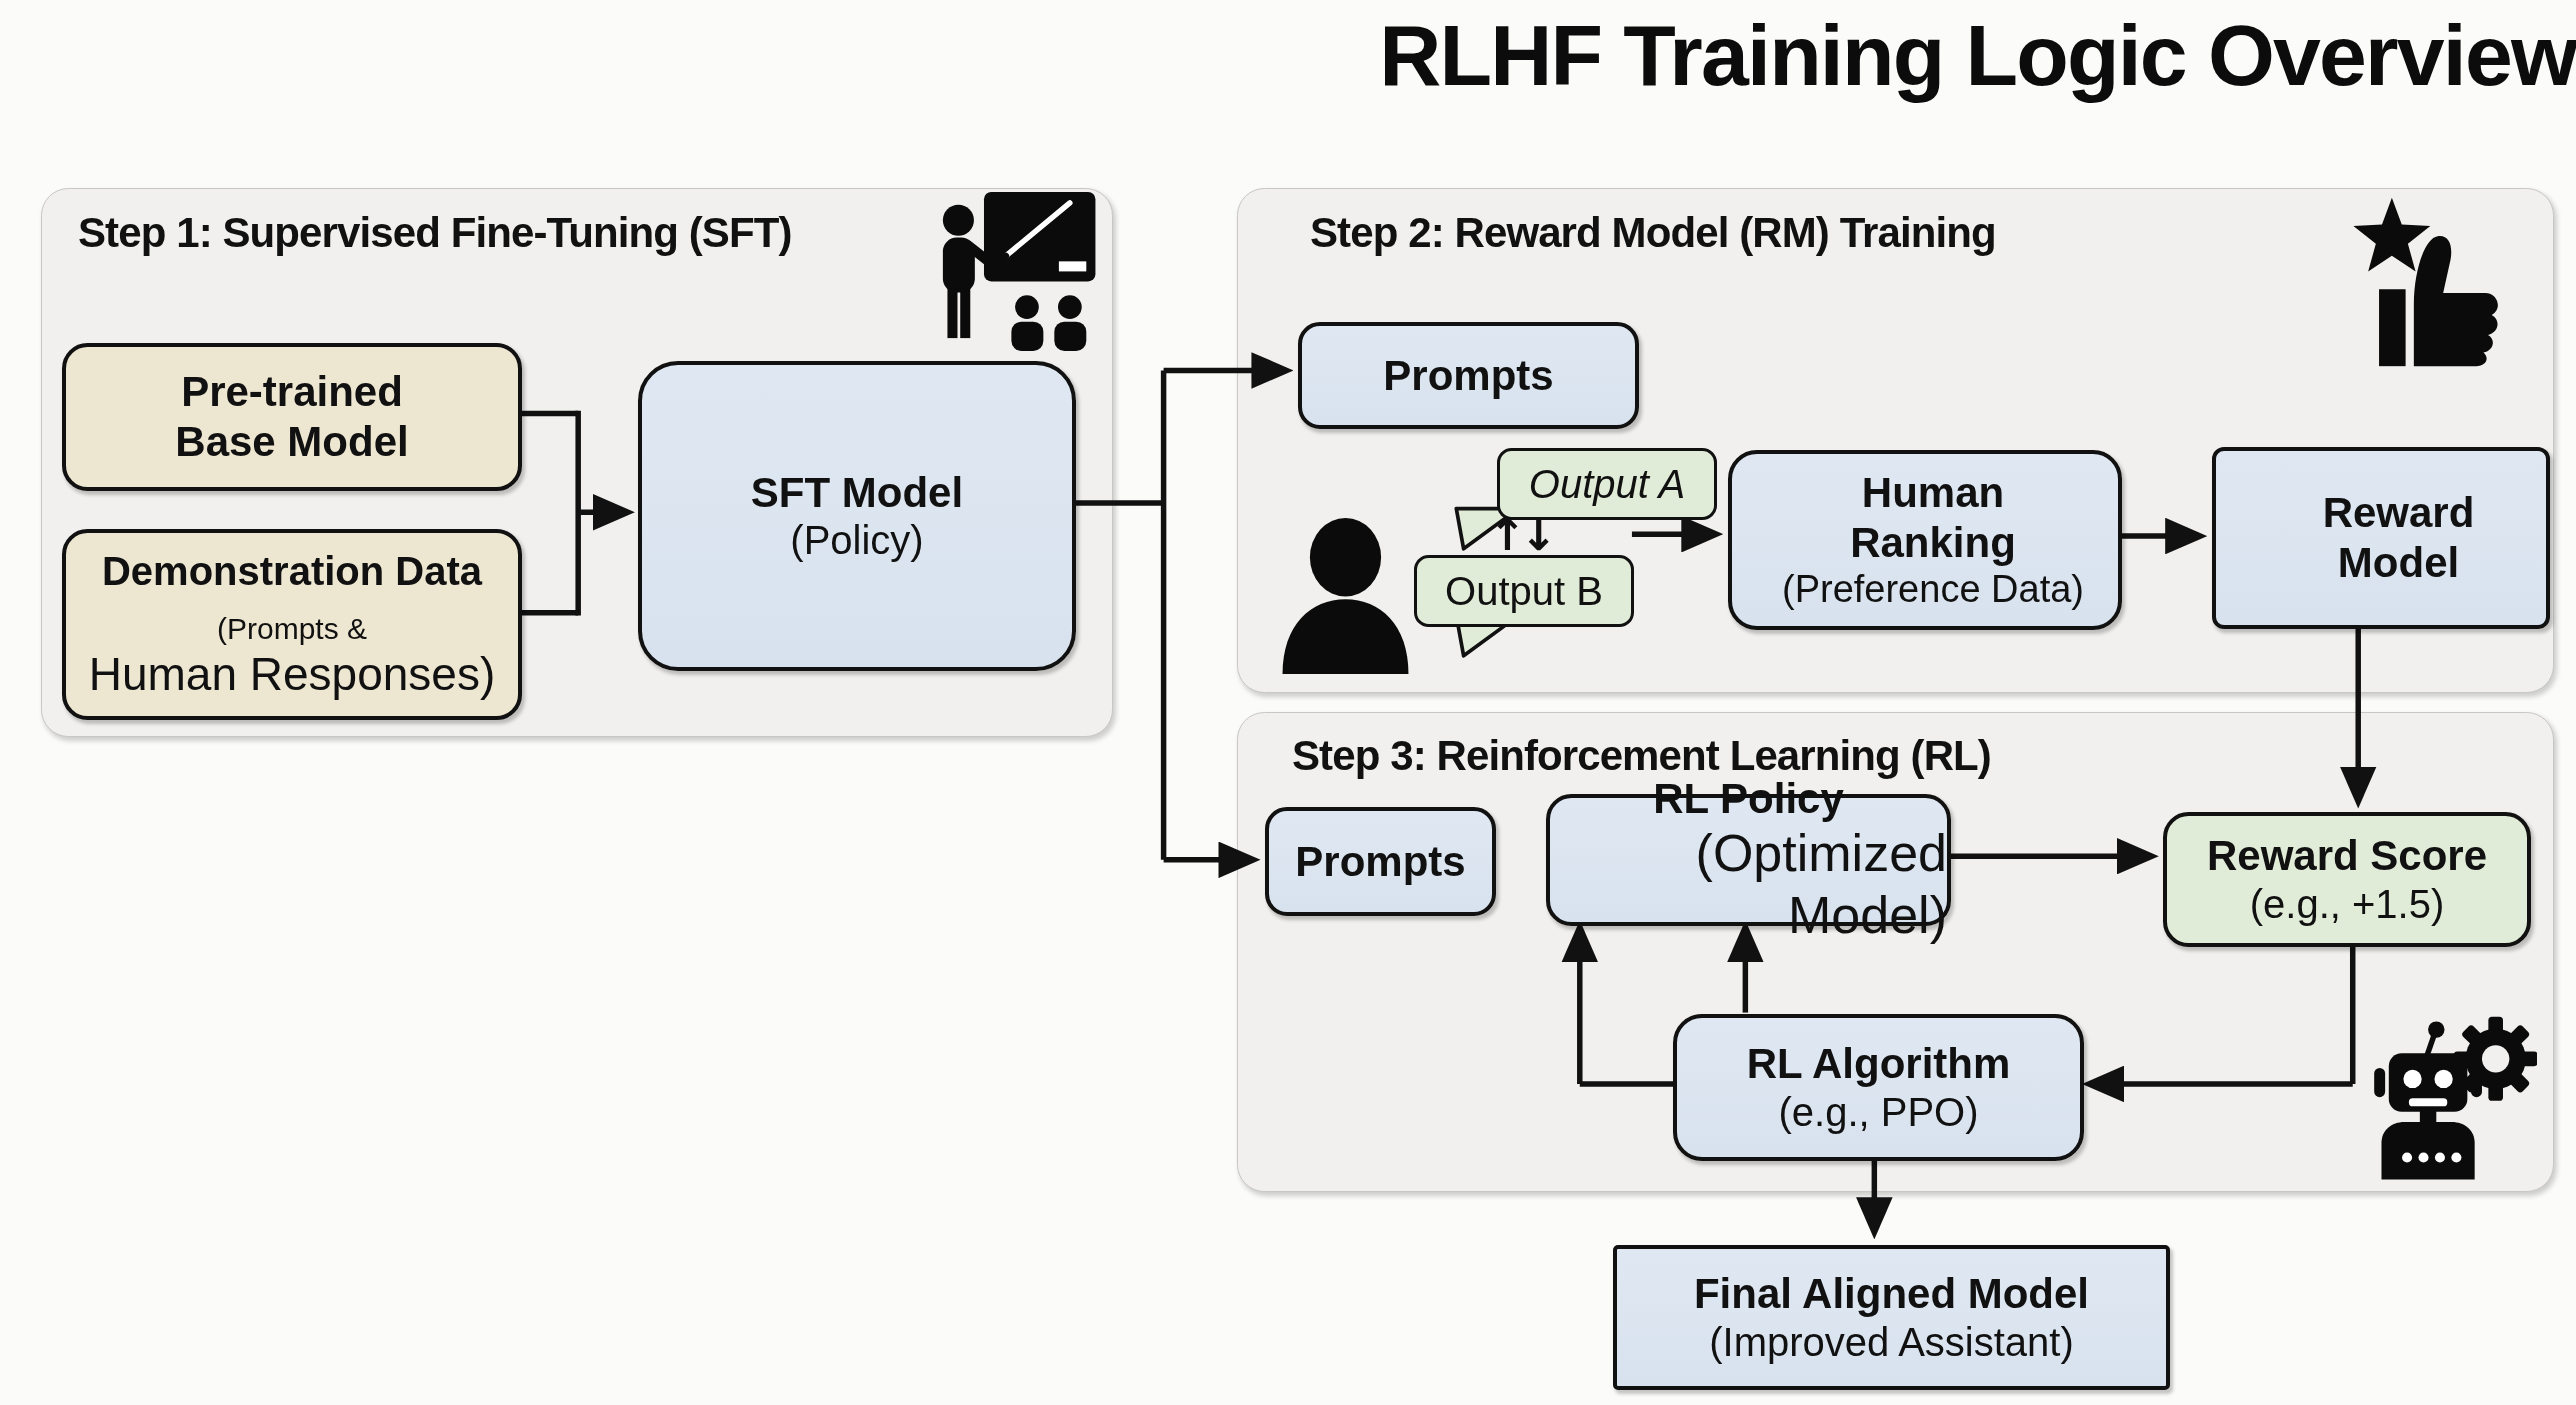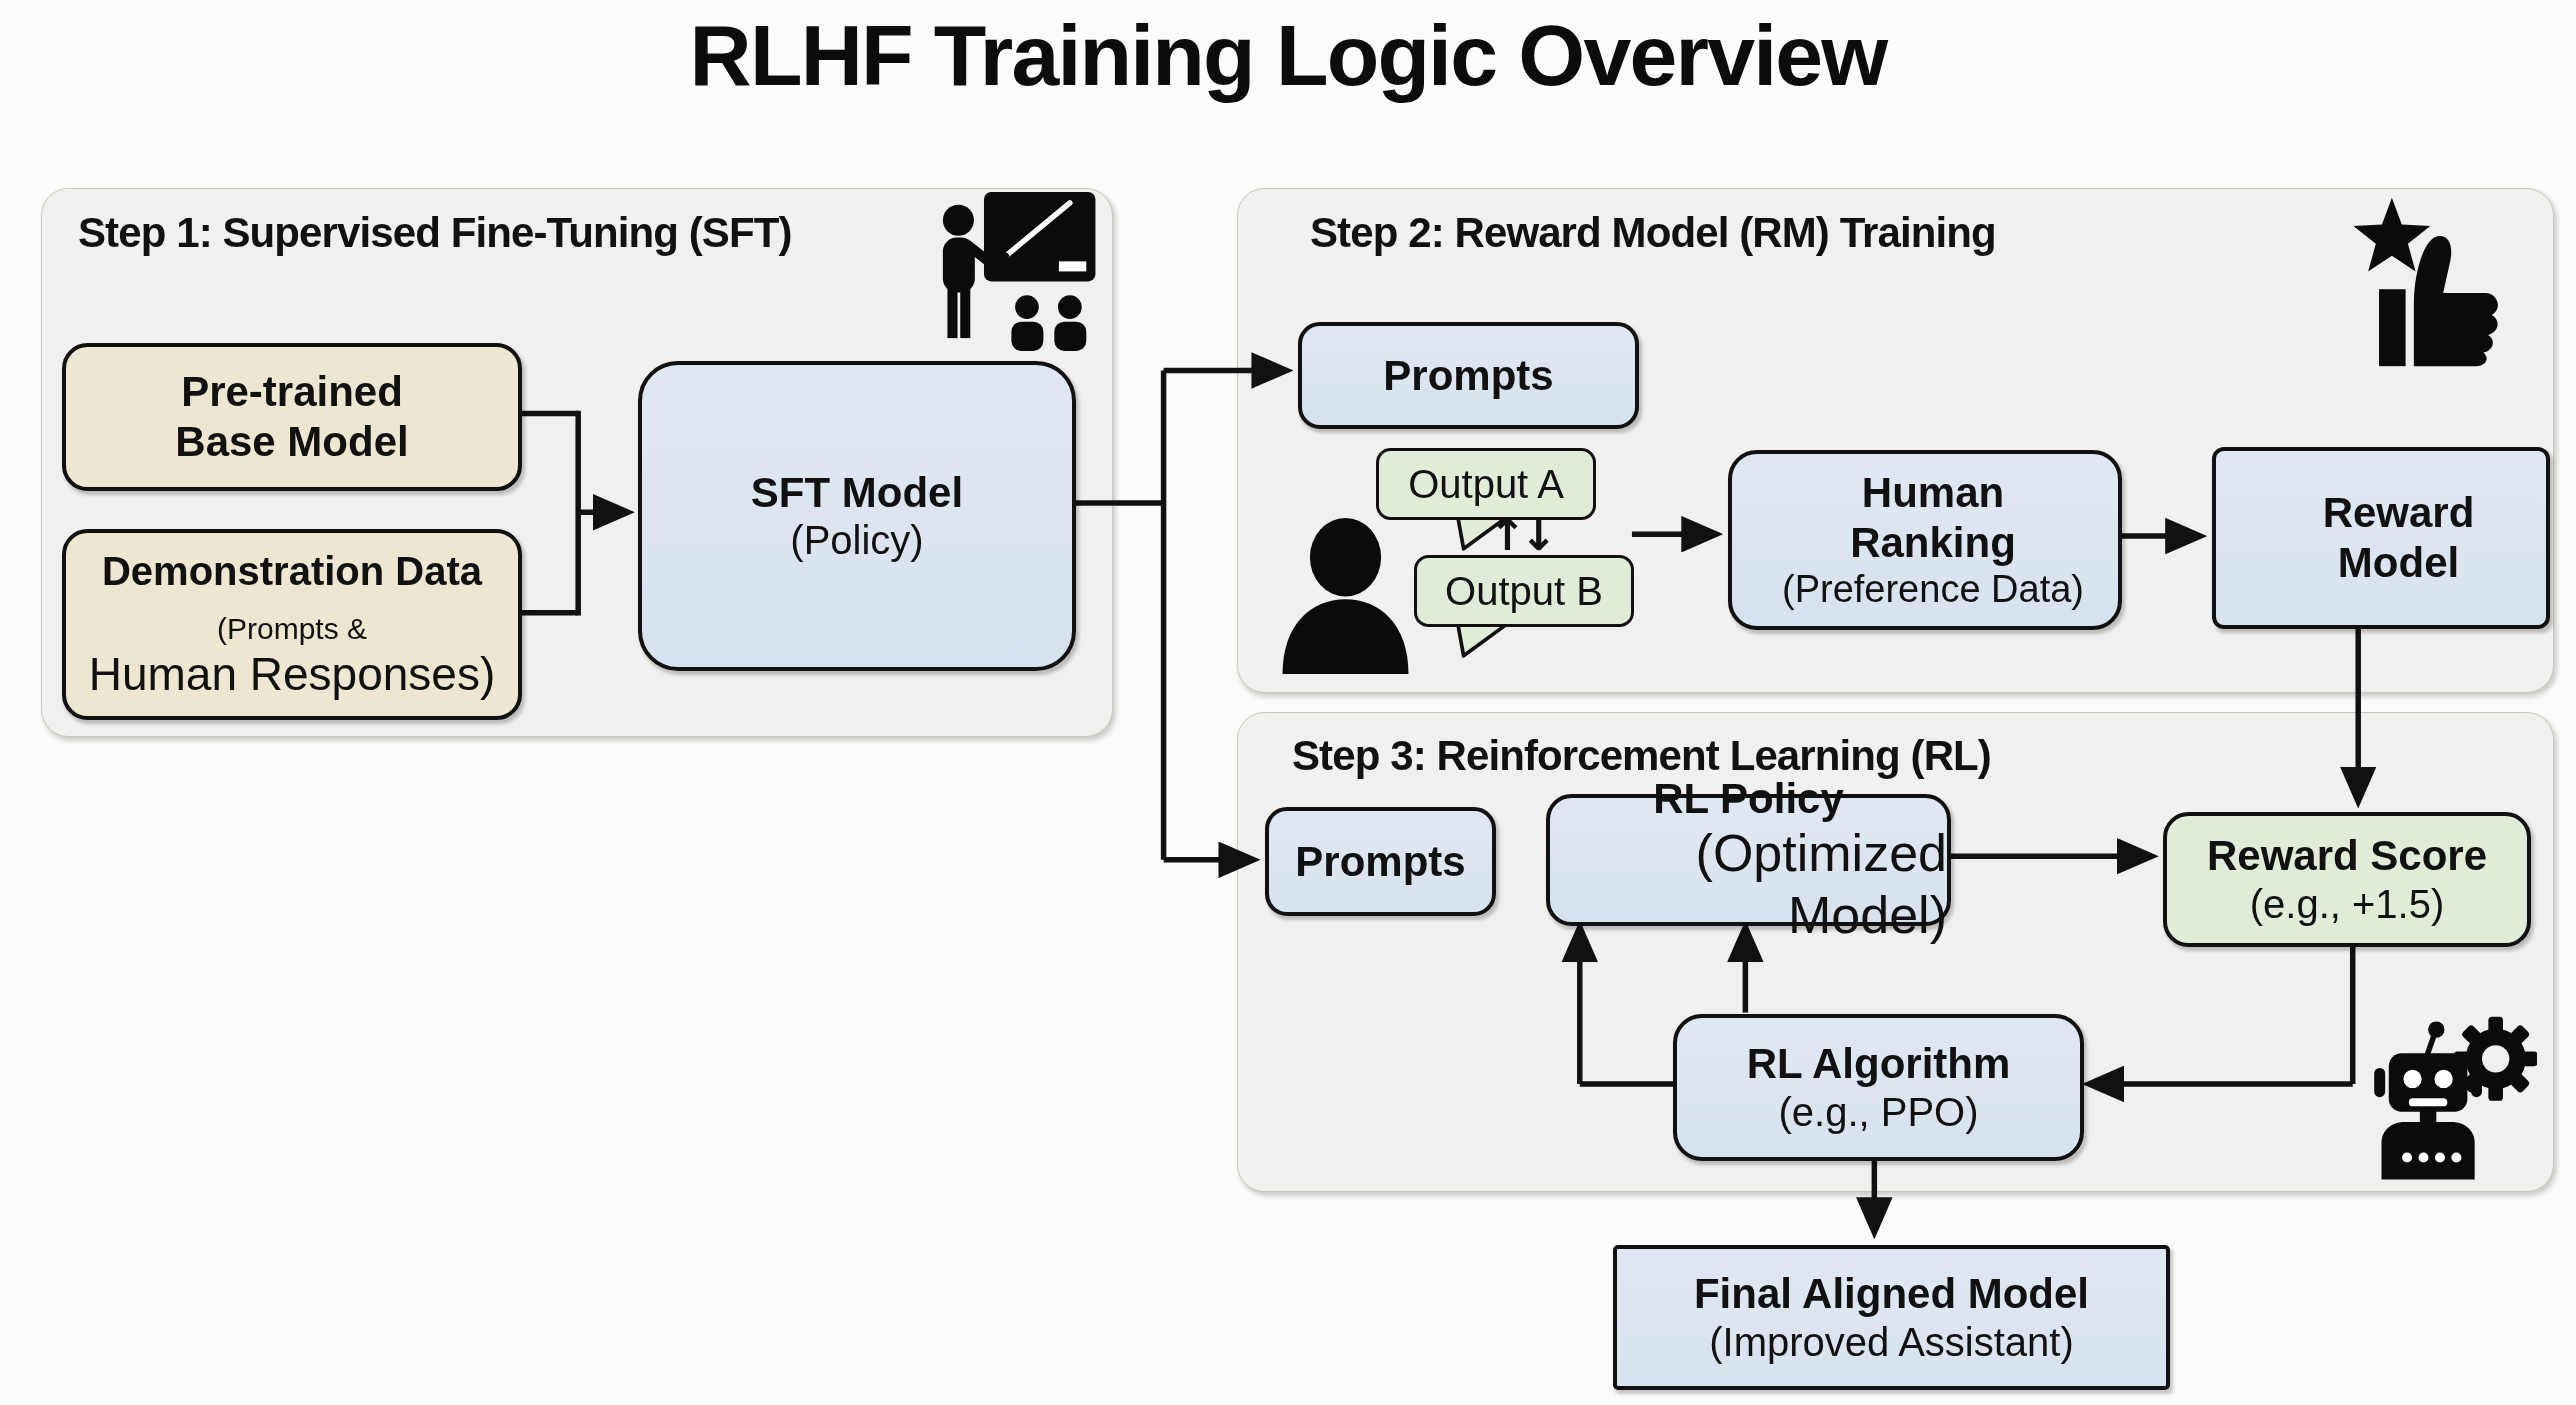--- a/index.html
+++ b/index.html
@@ -7,21 +7,21 @@
     --node-border:#111111; --beige-fill:#ede7d2; --blue-fill:#dfe8f2;
     --blue-fill-2:#d8e2ee; --green-fill:#e1ecd8; --ink:#111111;
   }
   html,body{margin:0;padding:0;background:var(--page-bg);}
   #canvas{
     position:relative;width:2576px;height:1405px;overflow:hidden;
     background:var(--page-bg);
     font-family:"Liberation Sans","DejaVu Sans",sans-serif;color:var(--ink);
   }
   .title{
-    position:absolute;left:0;top:5.5px;width:100%;text-align:center;
+    position:absolute;left:0;top:5.5px;width:100%;text-align:right;
     font-size:86px;font-weight:bold;letter-spacing:-1.8px;color:#0c0c0c;
   }
   .panel{
     position:absolute;background:var(--panel-bg);
     border:1.8px solid var(--panel-border);border-radius:27.4px;
     box-shadow:2.7px 3.7px 5.5px rgba(0,0,0,.18);
   }
   .panel-header{
     position:absolute;font-size:42px;font-weight:bold;letter-spacing:-0.9px;white-space:nowrap;
   }
@@ -101,21 +101,21 @@
     <span class="t2" style="font-size:46px;">Human Responses)</span>
   </div>
   <div class="node blue" style="left:638px;top:361px;width:430px;height:302px;border-radius:40px;">
     <span class="t1">SFT Model</span>
     <span class="t2" style="font-size:40px;">(Policy)</span>
   </div>
 
   <div class="node blue" style="left:1298px;top:322px;width:333px;height:99px;border-radius:22px;">
     <span class="t1">Prompts</span>
   </div>
-  <div class="bubble" style="left:1376px;top:448px;width:214px;height:66px;">
+  <div class="bubble" style="left:1497px;top:448px;width:214px;height:66px;font-style:italic;">
     <span>Output A</span>
   </div>
   <div class="swap" style="left:1489px;top:509px;width:55px;text-align:center;">↑↓</div>
   <div class="bubble" style="left:1414px;top:555px;width:214px;height:66px;">
     <span>Output B</span>
   </div>
   <div class="node blue" style="left:1728px;top:450px;width:370px;height:172px;border-radius:29px;padding-left:16px;">
     <span class="t1">Human</span>
     <span class="t1">Ranking</span>
     <span class="t2">(Preference Data)</span>

